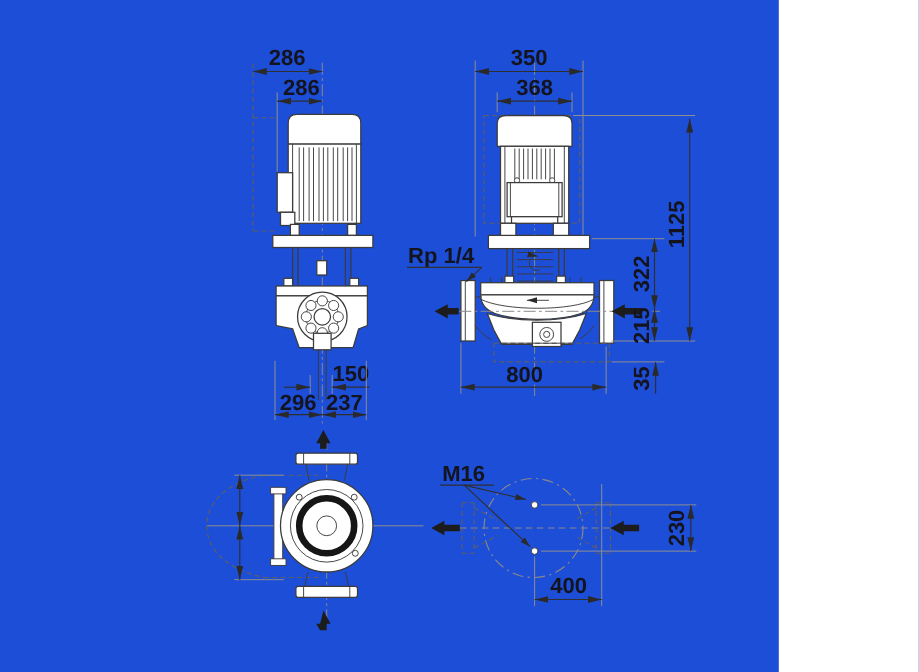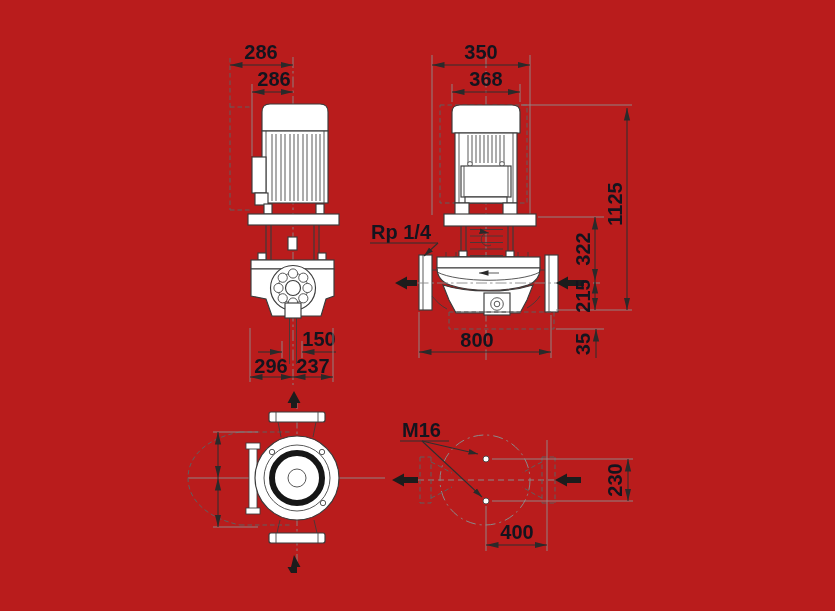--- a/index.html
+++ b/index.html
@@ -1,16 +1,16 @@
 <!DOCTYPE html>
 <html><head>
 <meta charset="utf-8">
 <style>
   html,body{margin:0;padding:0;background:#fff;}
-  #canvas{position:relative;width:835px;height:611px;background:#b91c1c;overflow:hidden;
+  #canvas{position:relative;width:708px;height:611px;background:#1d4ed8;overflow:hidden;
           font-family:"Liberation Sans",sans-serif;}
   svg{display:block}
   .ln{stroke:#3b3b3b;stroke-width:1.15;fill:none;stroke-linecap:butt}
   .ln2{stroke:#3b3b3b;stroke-width:0.85;fill:none}
   .fill{fill:#ffffff}
   .dim{stroke:#2f2f2f;stroke-width:1.05;fill:none}
   .ext{stroke:#8f8f8f;stroke-width:0.9;fill:none}
   .env{stroke:#5f5f5f;stroke-width:1;fill:none;stroke-dasharray:4.5 3}
   .cl{stroke:#8a8a8a;stroke-width:0.9;fill:none;stroke-dasharray:11 3 2.5 3}
   .gd{stroke:#8a8a8a;stroke-width:1;fill:none;stroke-dasharray:6 4}

